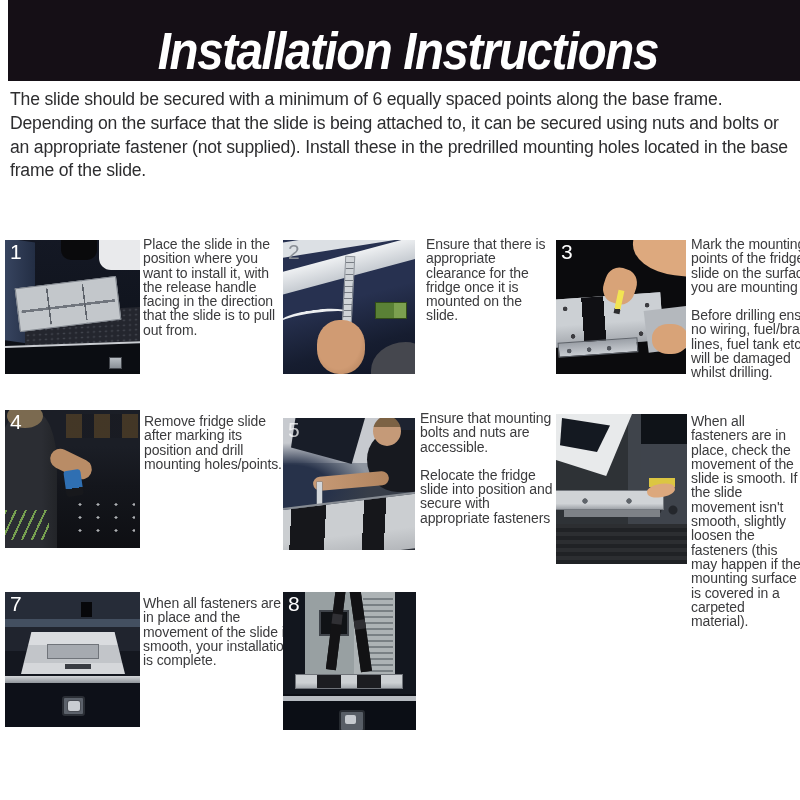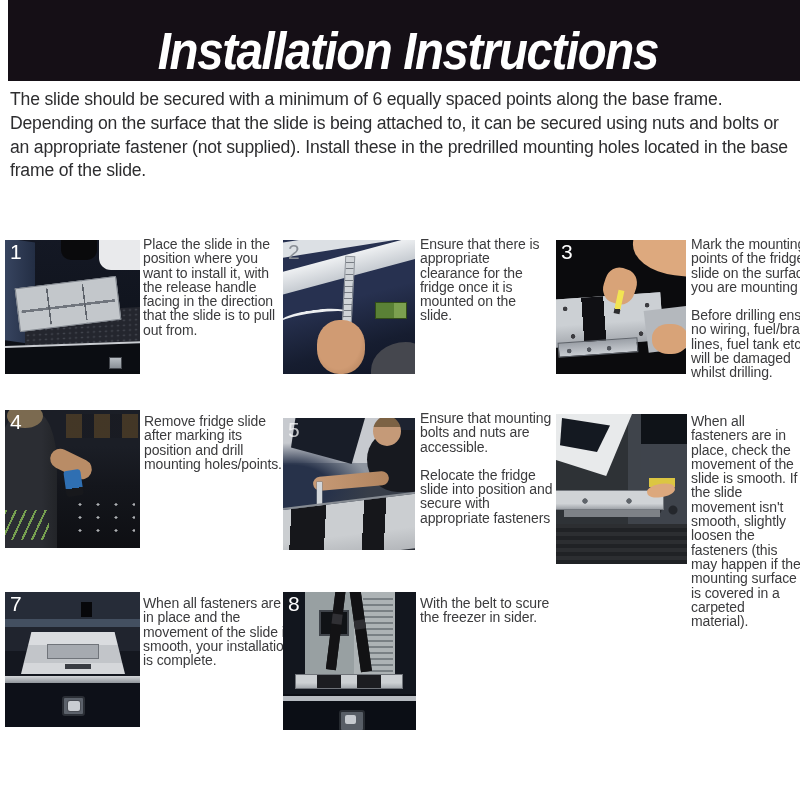--- a/index.html
+++ b/index.html
@@ -22,21 +22,21 @@
     position:absolute; left:10px; top:88px; width:788px;
     font-size:17.6px; line-height:23.8px; color:#2d2d2f; letter-spacing:-.2px;
   }
   
   .step { position:absolute; display:flex; align-items:flex-start; }
   .txt  { font-size:14px; line-height:14.3px; color:#3b3b3d; margin-top:-3px; letter-spacing:-.1px; }
   .txt p { margin:0 0 14px; }
   .txt p:empty { display:none; }
 
   .s1{left:5px;  top:240px;} .s1 .txt{width:141px; margin-left:3px;}
-  .s2{left:283px;top:240px;} .s2 .txt{width:126px; margin-left:5px;}
+  .s2{left:283px;top:240px;} .s2 .txt{width:126px; margin-left:11px;}
   .s3{left:556px;top:240px;} .s3 .txt{width:132px; margin-left:5px;}
   .s4{left:5px;  top:410px;} .s4 .txt{width:147px; margin-left:4px; margin-top:4px;}
   .s5{left:283px;top:418px;} .s5 .txt{width:138px; margin-left:5px; margin-top:-7px;}
   .s6{left:556px;top:414px;} .s6 .txt{width:113px; margin-left:4px; margin-top:0;}
   .s7{left:5px;  top:592px;} .s7 .txt{width:149px; margin-left:3px; margin-top:4px;}
   .s8{left:283px;top:592px;} .s8 .txt{width:132px; margin-left:4px; margin-top:4px;}
 
   
   figure.photo { position:relative; flex:none; overflow:hidden; }
   figure.photo i { position:absolute; display:block; }
@@ -264,20 +264,16 @@
       <figure class="photo p8" title="belt-securing-freezer">
         <i class="i1"></i>
           <i class="i2"></i>
           <i class="i3"></i>
           <i class="i4"></i>
           <i class="i5"></i>
           <i class="i6"></i>
           <i class="i7"></i>
         <span class="num">8</span>
       </figure>
-      <div class="txt">
-        <p>With the belt to scure the freezer in sider.</p>
-
-      </div>
     </article>
 
   </section>
 </div>
 
 </body></html>

